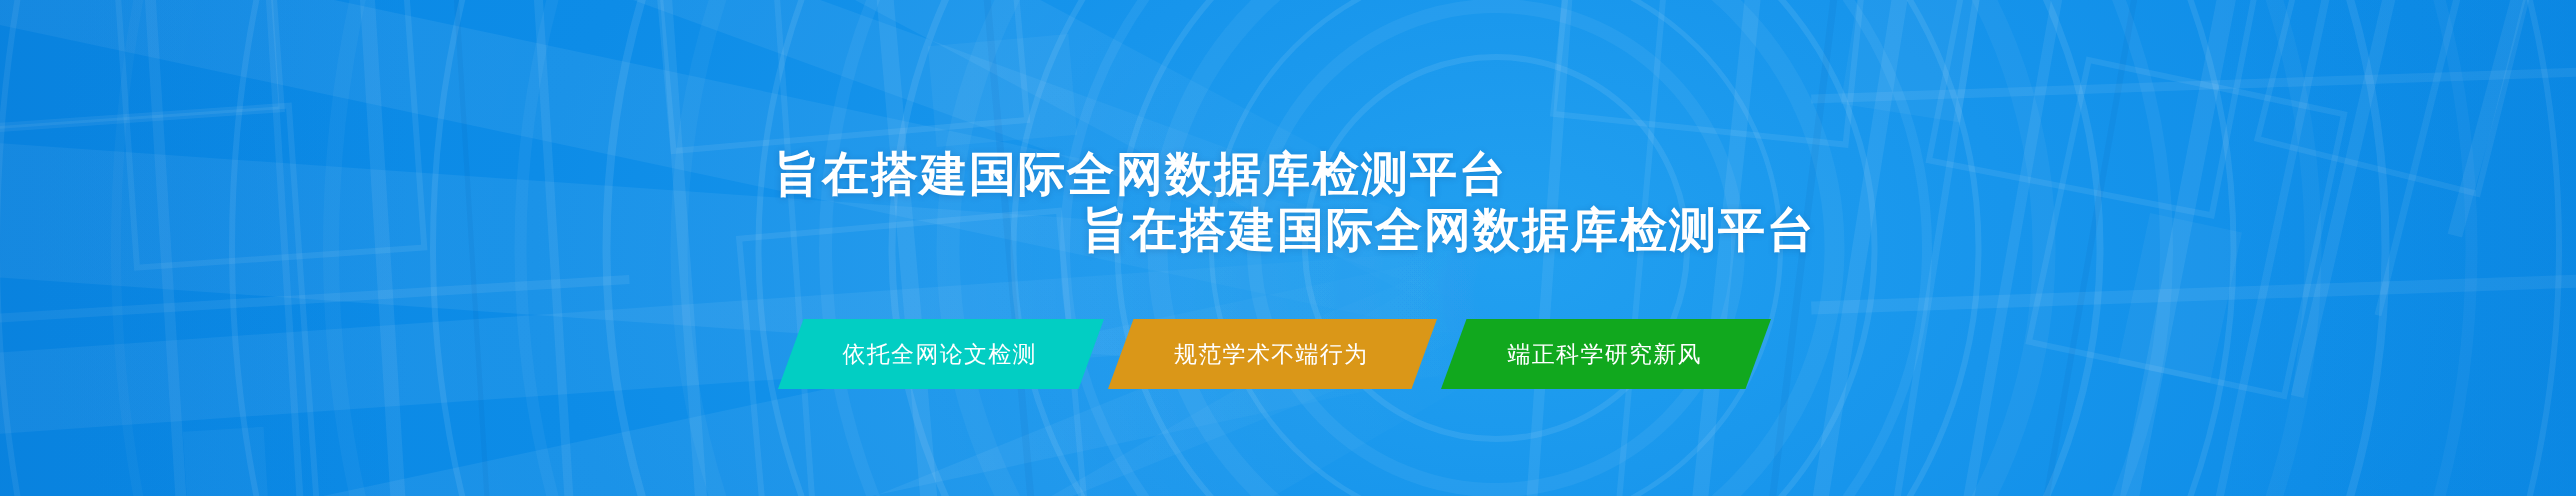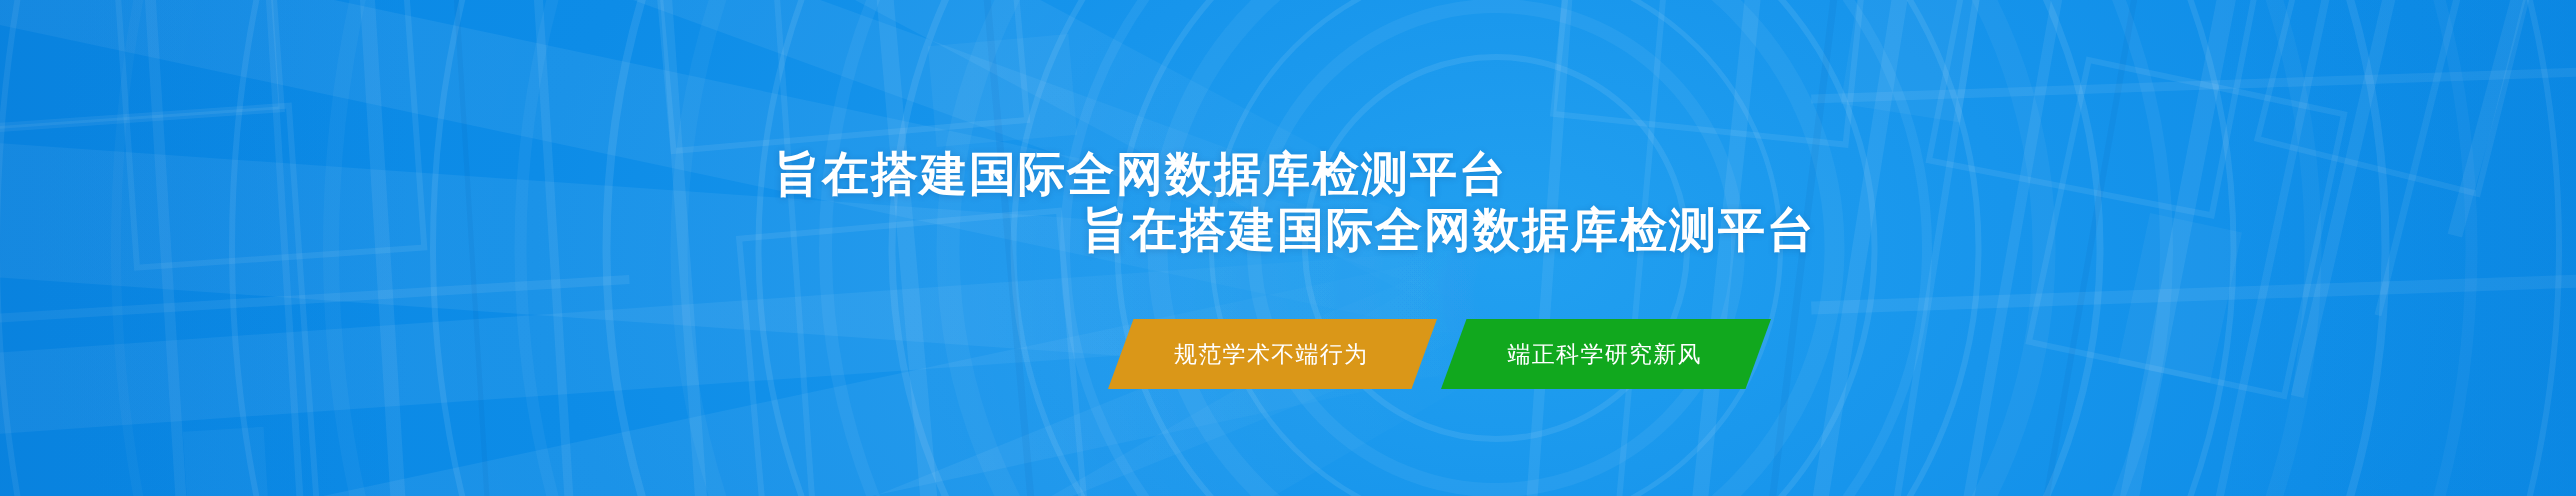--- a/index.html
+++ b/index.html
@@ -230,20 +230,23 @@
   </div>
 
   <div class="bg-layer vignette"></div>
 
   <div class="headline">
     <div class="hl-line hl-1">旨在搭建国际全网数据库检测平台</div>
     <div class="hl-line hl-2">旨在搭建国际全网数据库检测平台</div>
   </div>
 
   <div class="tags">
+    <div class="tag tag-1">
+      <span class="tag-label">依托全网论文检测</span>
+    </div>
     <div class="tag tag-2">
       <span class="tag-label">规范学术不端行为</span>
     </div>
     <div class="tag tag-3">
       <span class="tag-label">端正科学研究新风</span>
     </div>
   </div>
 
 </div>
 

